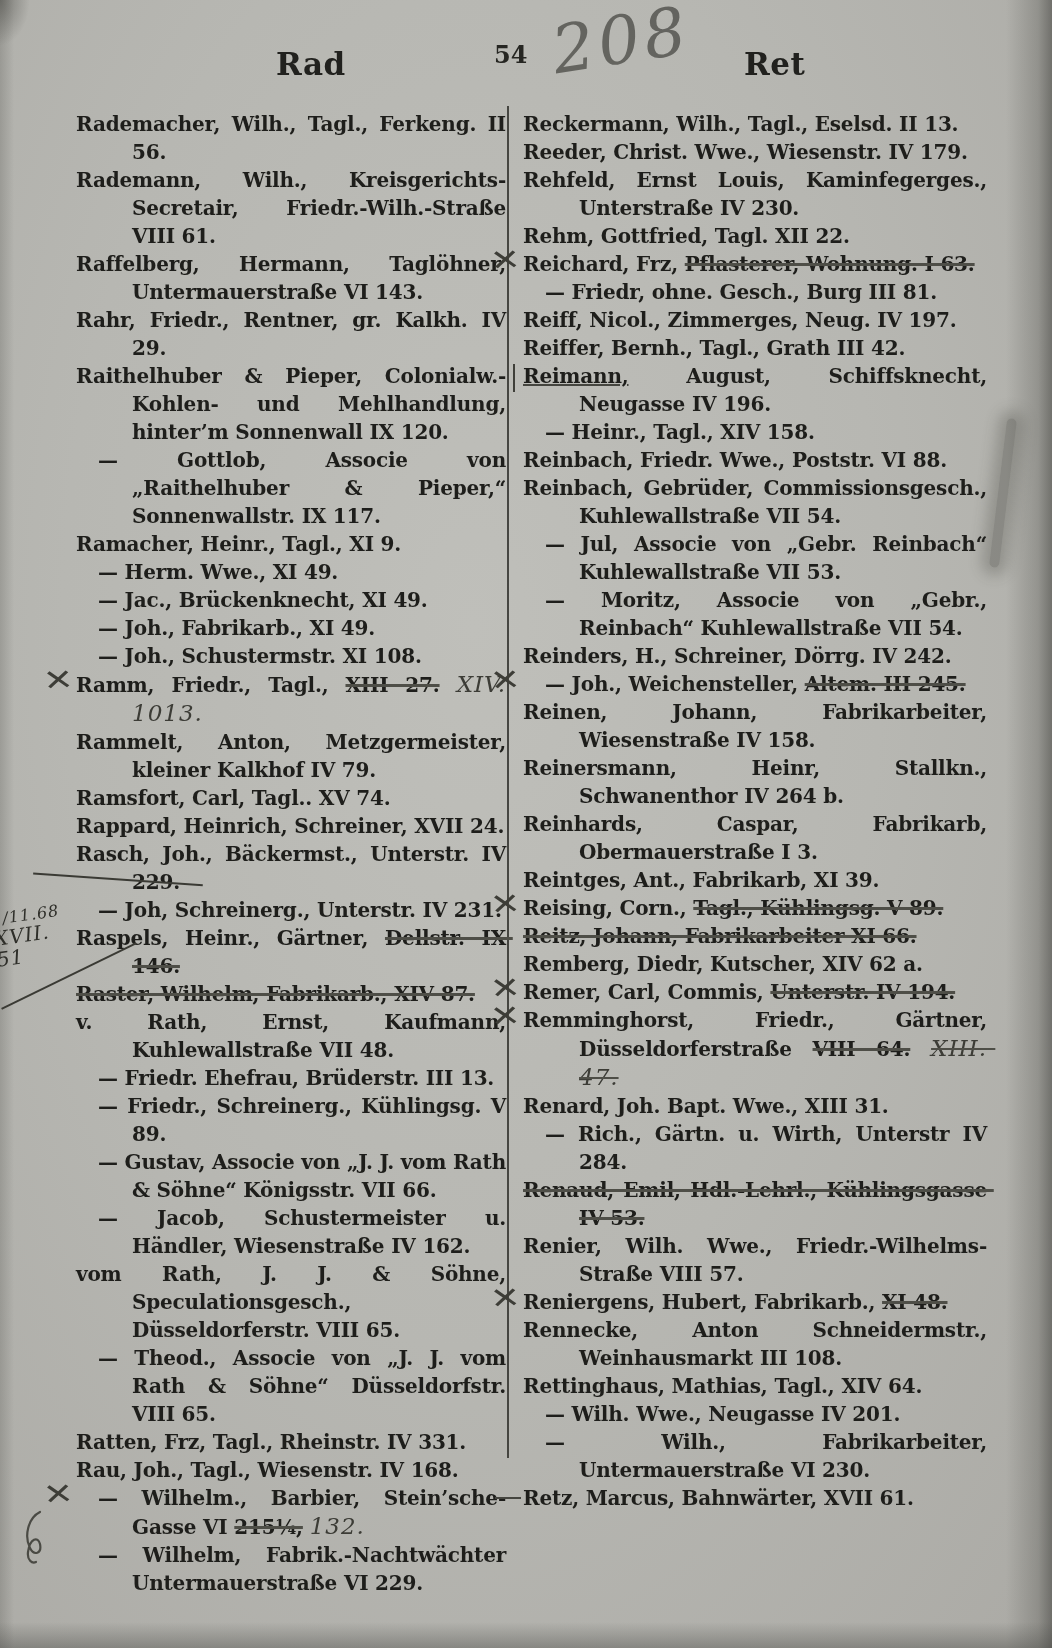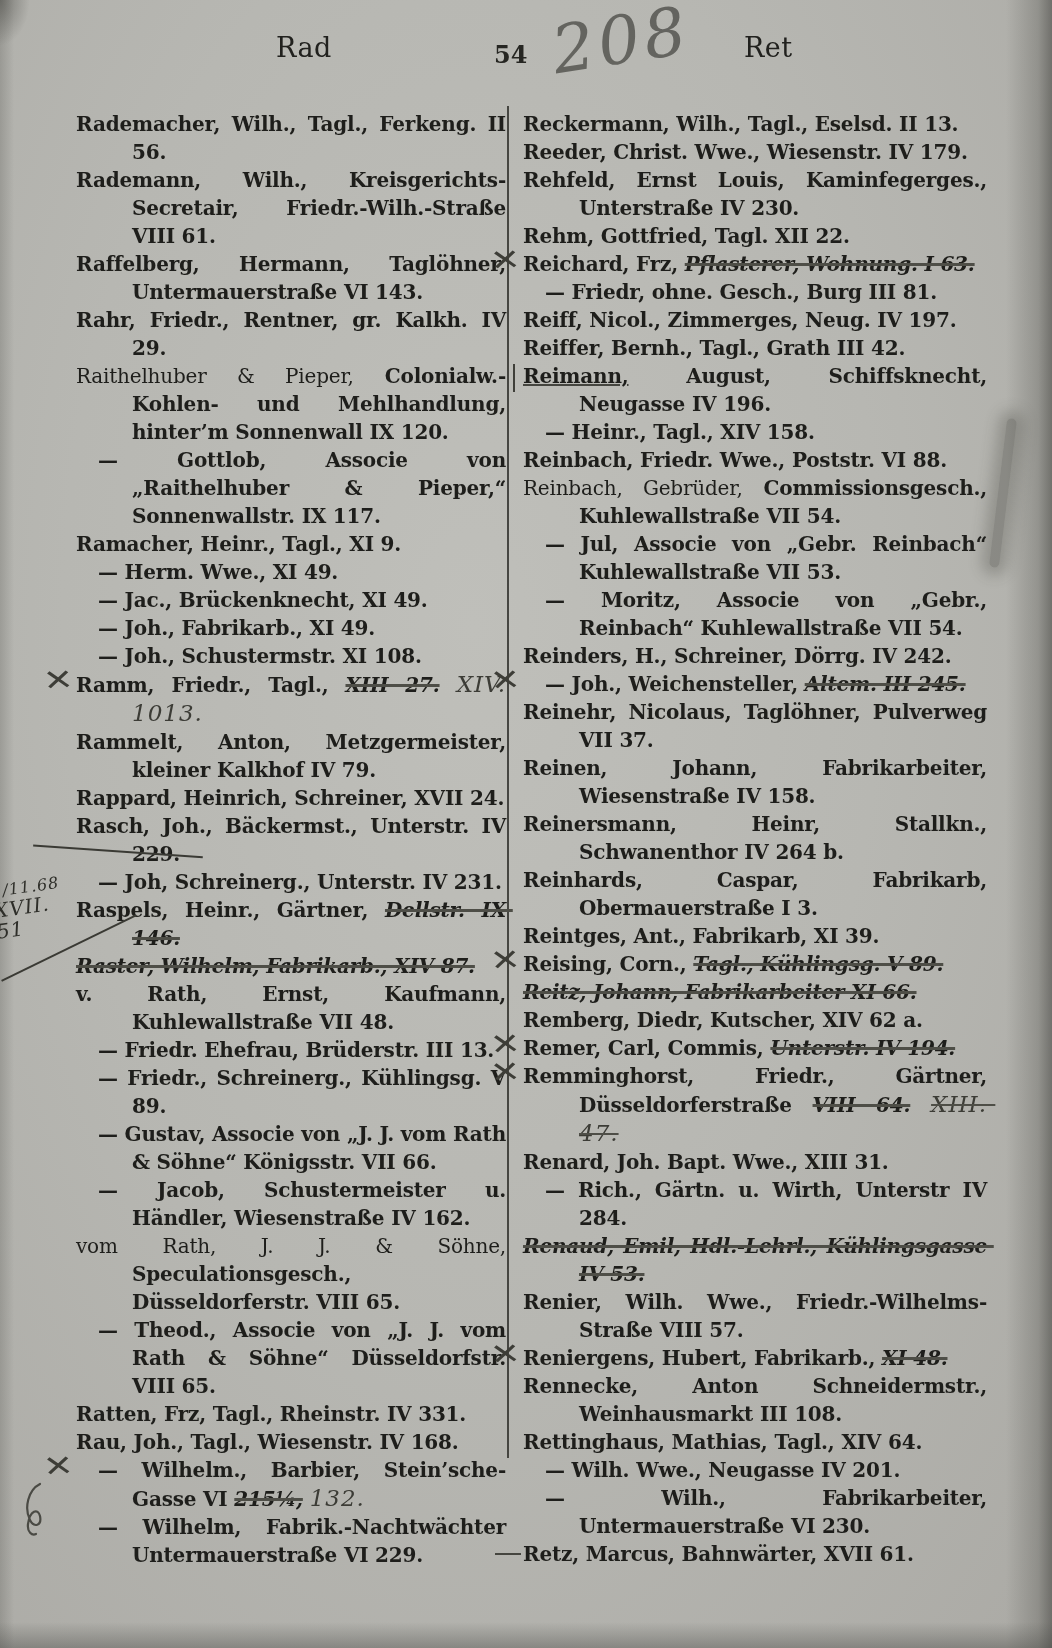--- a/index.html
+++ b/index.html
@@ -13,41 +13,41 @@
   .edge-bottom{position:absolute;left:0;bottom:0;width:100%;height:26px;
         background:linear-gradient(to bottom, rgba(90,90,85,0), rgba(70,70,66,.4));}
   .edge-left{position:absolute;top:0;left:0;width:14px;height:100%;
         background:linear-gradient(to left, rgba(90,90,85,0), rgba(90,90,85,.28));}
   .crease{position:absolute;right:44px;top:418px;width:10px;height:150px;border-radius:8px;
         background:rgba(60,60,55,.35);box-shadow:0 0 14px 8px rgba(60,60,55,.28);transform:rotate(7deg);}
   .corner-smudge{position:absolute;left:0;top:0;width:30px;height:46px;
         background:radial-gradient(ellipse at 0% 0%, rgba(60,60,55,.5), rgba(60,60,55,0) 70%);}
 
   
-  .catchword{position:absolute;top:32px;font-size:27px;font-weight:400;color:#21211e;letter-spacing:.5px;}
+  .catchword{position:absolute;top:46px;font-size:31px;font-weight:700;color:#21211e;letter-spacing:.5px;}
   .cw-left{left:276px;} .cw-right{left:744px;text-align:center;}
   .pageno{position:absolute;top:40px;left:494px;font-size:24px;font-weight:700;color:#262622;}
   .hand-pageno{position:absolute;top:2px;left:552px;font-size:66px;font-style:italic;font-weight:400;
         color:rgba(85,85,80,.85);transform:rotate(-9deg);font-family:"DejaVu Serif",serif;letter-spacing:4px;}
 
   
   .divider{position:absolute;left:507px;top:106px;width:2px;height:1352px;background:#31312d;opacity:.85;}
 
   
   .col{position:absolute;top:110px;font-size:20px;line-height:28px;color:#1e1e1b;
        font-weight:700;text-align:justify;letter-spacing:-0.2px;}
   .col-left{left:76px;width:430px;}
   .col-right{left:523px;width:464px;}
 
   .entry{position:relative;padding-left:56px;text-indent:-56px;}
   .entry.dash{text-indent:-34px;}
   .seg{white-space:pre-wrap;}
   .seg-n{}
-  .seg-r{font-weight:400;}
-  .seg-s{text-decoration:line-through;text-decoration-thickness:2.5px;text-decoration-color:#4e4e47;font-style:italic;}
+  .seg-r{font-weight:700;}
+  .seg-s{text-decoration:line-through;text-decoration-thickness:2.5px;text-decoration-color:#4e4e47;}
   .seg-h{font-weight:400;font-style:italic;color:#3c3c36;font-size:23px;letter-spacing:1px;}
   .seg-hs{font-weight:400;font-style:italic;color:#3c3c36;font-size:23px;letter-spacing:1px;
           text-decoration:line-through;text-decoration-thickness:2px;text-decoration-color:#4e4e47;}
   .seg-u{text-decoration:underline;text-decoration-thickness:2px;text-decoration-color:#45453f;}
 
   .xmark{position:absolute;left:-30px;top:-4px;font-size:29px;font-weight:400;color:#3d3d37;
          font-family:"DejaVu Sans",sans-serif;transform:scaleX(1.25) rotate(-4deg);text-indent:0;}
   .m-bracket::before{content:'';position:absolute;left:-10px;top:2px;height:28px;
          border-left:2px solid #3f3f39;}
   .m-dashleft::before{content:'';position:absolute;left:-28px;top:13px;width:26px;
@@ -88,20 +88,21 @@
       <div class="entry"><span class="seg seg-n">Rahr, Friedr., Rentner, gr. Kalkh. IV 29.</span></div>
       <div class="entry"><span class="seg seg-r">Raithelhuber &amp; Pieper,</span> <span class="seg seg-n">Colonialw.-Kohlen- und Mehlhandlung, hinter’m Sonnenwall IX 120.</span></div>
       <div class="entry dash"><span class="seg seg-n">— Gottlob, Associe von „Raithelhuber &amp; Pieper,“ Sonnenwallstr. IX 117.</span></div>
       <div class="entry"><span class="seg seg-n">Ramacher, Heinr., Tagl., XI 9.</span></div>
       <div class="entry dash"><span class="seg seg-n">— Herm. Wwe., XI 49.</span></div>
       <div class="entry dash"><span class="seg seg-n">— Jac., Brückenknecht, XI 49.</span></div>
       <div class="entry dash"><span class="seg seg-n">— Joh., Fabrikarb., XI 49.</span></div>
       <div class="entry dash"><span class="seg seg-n">— Joh., Schustermstr. XI 108.</span></div>
       <div class="entry m-x"><span class="xmark">✕</span><span class="seg seg-n">Ramm, Friedr., Tagl.,</span> <span class="seg seg-s">XIII 27.</span> <span class="seg seg-h">XIV. 1013.</span></div>
       <div class="entry"><span class="seg seg-n">Rammelt, Anton, Metzgermeister, kleiner Kalkhof IV 79.</span></div>
+      <div class="entry"><span class="seg seg-n">Ramsfort, Carl, Tagl.. XV 74.</span></div>
       <div class="entry"><span class="seg seg-n">Rappard, Heinrich, Schreiner, XVII 24.</span></div>
       <div class="entry"><span class="seg seg-n">Rasch, Joh., Bäckermst., Unterstr. IV 229.</span></div>
       <div class="entry dash"><span class="seg seg-n">— Joh, Schreinerg., Unterstr. IV 231.</span></div>
       <div class="entry"><span class="seg seg-n">Raspels, Heinr., Gärtner,</span> <span class="seg seg-s">Dellstr. IX 146.</span><span class="margin-note">
           <span class="mn1">2/11.68</span>
           <span class="mn2">XVII. 51</span>
         </span></div>
       <div class="entry"><span class="seg seg-s">Raster, Wilhelm, Fabrikarb., XIV 87.</span></div>
       <div class="entry"><span class="seg seg-n">v. Rath, Ernst, Kaufmann, Kuhlewallstraße VII 48.</span></div>
       <div class="entry dash"><span class="seg seg-n">— Friedr. Ehefrau, Brüderstr. III 13.</span></div>
@@ -131,21 +132,20 @@
       <div class="entry"><span class="seg seg-n">Reiff, Nicol., Zimmerges, Neug. IV 197.</span></div>
       <div class="entry"><span class="seg seg-n">Reiffer, Bernh., Tagl., Grath III 42.</span></div>
       <div class="entry m-bracket"><span class="seg seg-u">Reimann,</span> <span class="seg seg-n">August, Schiffsknecht, Neugasse IV 196.</span></div>
       <div class="entry dash"><span class="seg seg-n">— Heinr., Tagl., XIV 158.</span></div>
       <div class="entry"><span class="seg seg-n">Reinbach, Friedr. Wwe., Poststr. VI 88.</span></div>
       <div class="entry"><span class="seg seg-r">Reinbach, Gebrüder,</span> <span class="seg seg-n">Commissionsgesch., Kuhlewallstraße VII 54.</span></div>
       <div class="entry dash"><span class="seg seg-n">— Jul, Associe von „Gebr. Reinbach“ Kuhlewallstraße VII 53.</span></div>
       <div class="entry dash"><span class="seg seg-n">— Moritz, Associe von „Gebr., Reinbach“ Kuhlewallstraße VII 54.</span></div>
       <div class="entry"><span class="seg seg-n">Reinders, H., Schreiner, Dörrg. IV 242.</span></div>
       <div class="entry dash m-x"><span class="xmark">✕</span><span class="seg seg-n">— Joh., Weichensteller,</span> <span class="seg seg-s">Altem. III 245.</span></div>
-      <div class="entry"><span class="seg seg-n">Reinehr, Nicolaus, Taglöhner, Pulverweg VII 37.</span></div>
       <div class="entry"><span class="seg seg-n">Reinen, Johann, Fabrikarbeiter, Wiesenstraße IV 158.</span></div>
       <div class="entry"><span class="seg seg-n">Reinersmann, Heinr, Stallkn., Schwanenthor IV 264 b.</span></div>
       <div class="entry"><span class="seg seg-n">Reinhards, Caspar, Fabrikarb, Obermauerstraße I 3.</span></div>
       <div class="entry"><span class="seg seg-n">Reintges, Ant., Fabrikarb, XI 39.</span></div>
       <div class="entry m-x"><span class="xmark">✕</span><span class="seg seg-n">Reising, Corn.,</span> <span class="seg seg-s">Tagl., Kühlingsg. V 89.</span></div>
       <div class="entry"><span class="seg seg-s">Reitz, Johann, Fabrikarbeiter XI 66.</span></div>
       <div class="entry"><span class="seg seg-n">Remberg, Diedr, Kutscher, XIV 62 a.</span></div>
       <div class="entry m-x"><span class="xmark">✕</span><span class="seg seg-n">Remer, Carl, Commis,</span> <span class="seg seg-s">Unterstr. IV 194.</span></div>
       <div class="entry m-x"><span class="xmark">✕</span><span class="seg seg-n">Remminghorst, Friedr., Gärtner, Düsseldorferstraße</span> <span class="seg seg-s">VIII 64.</span> <span class="seg seg-hs">XIII. 47.</span></div>
       <div class="entry"><span class="seg seg-n">Renard, Joh. Bapt. Wwe., XIII 31.</span></div>

